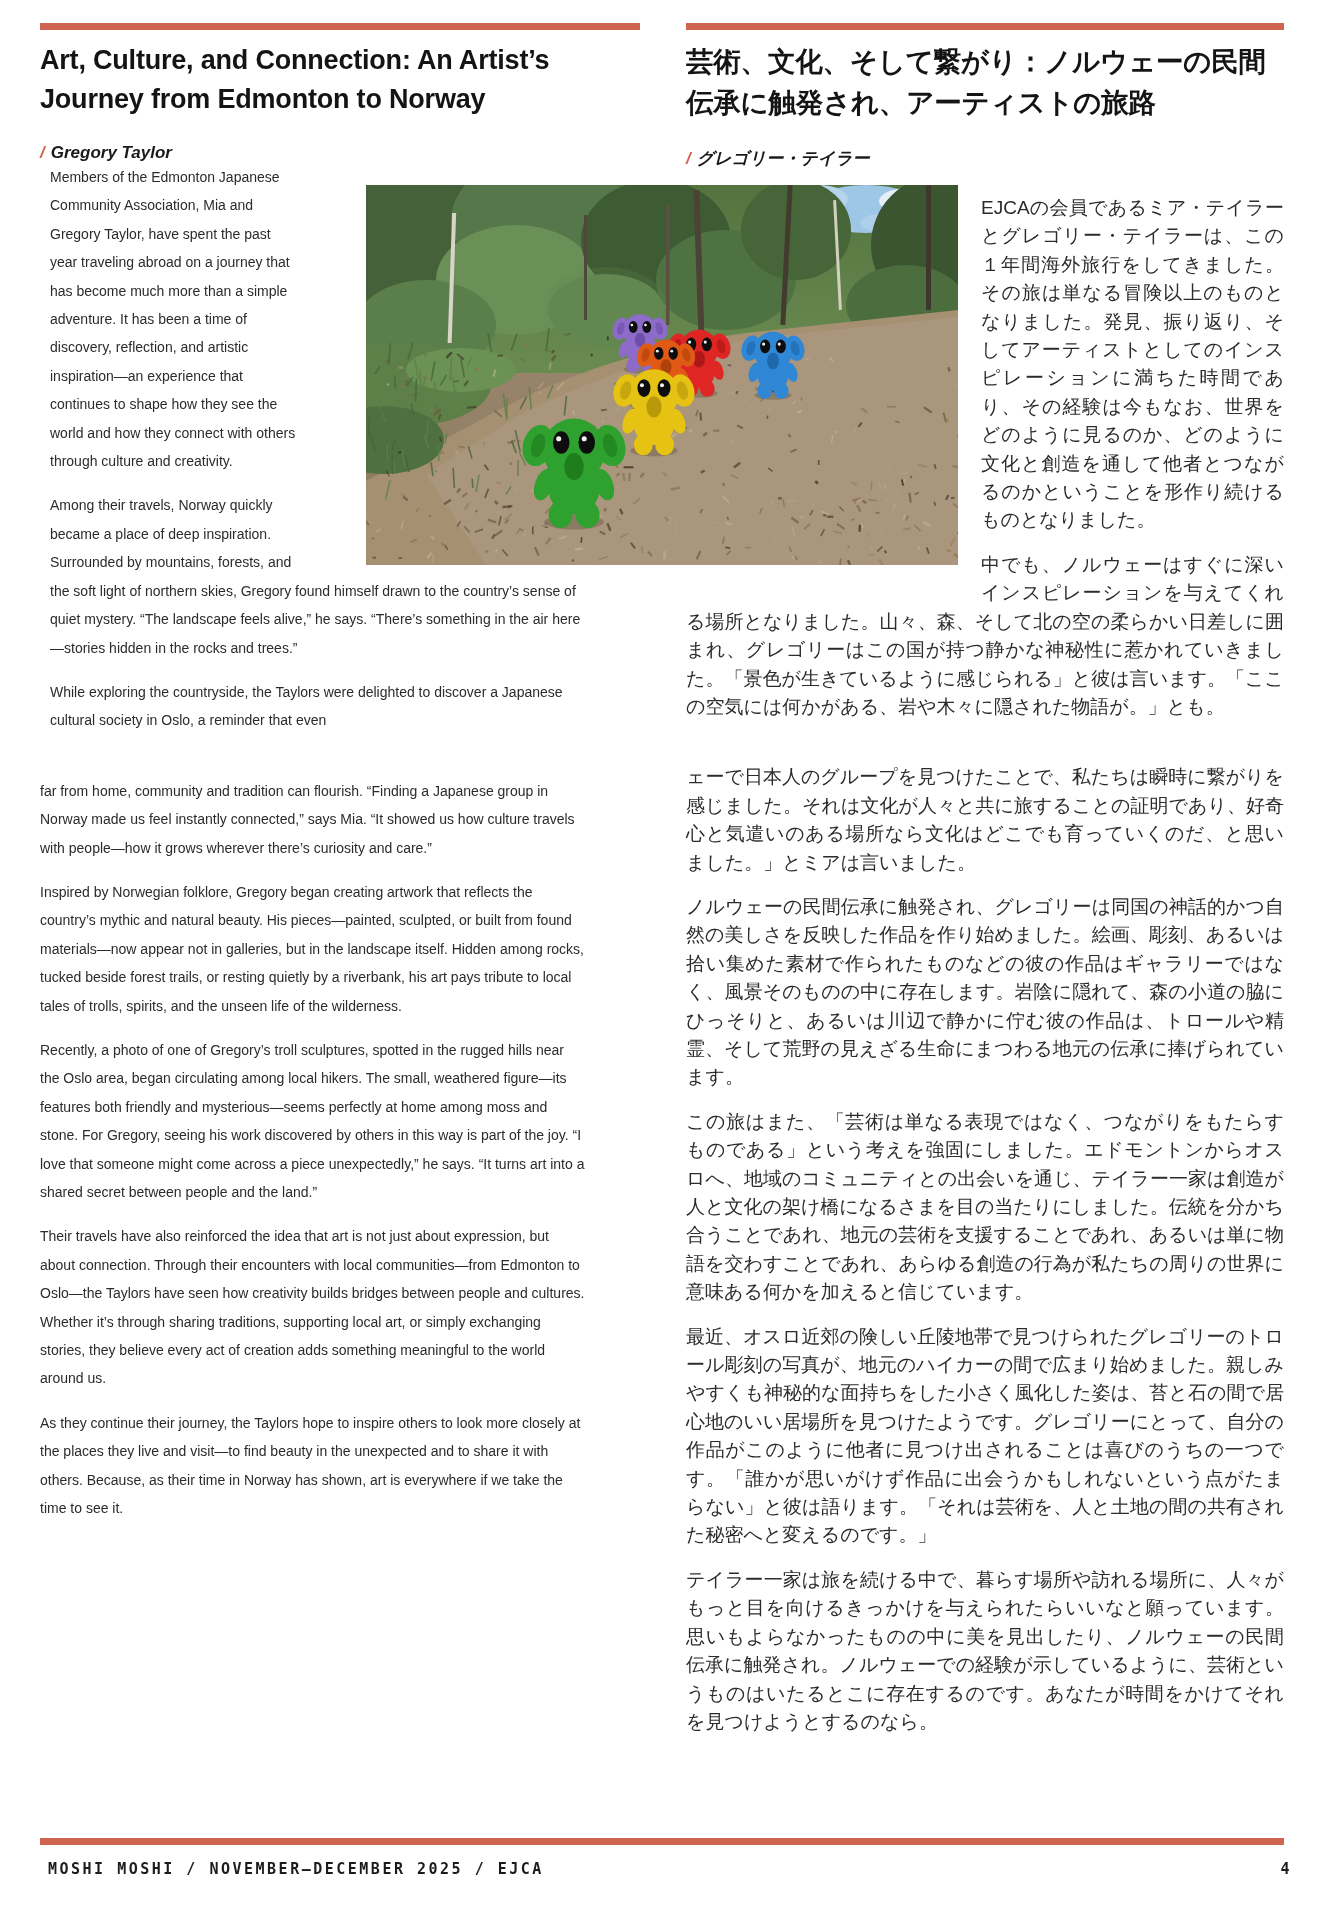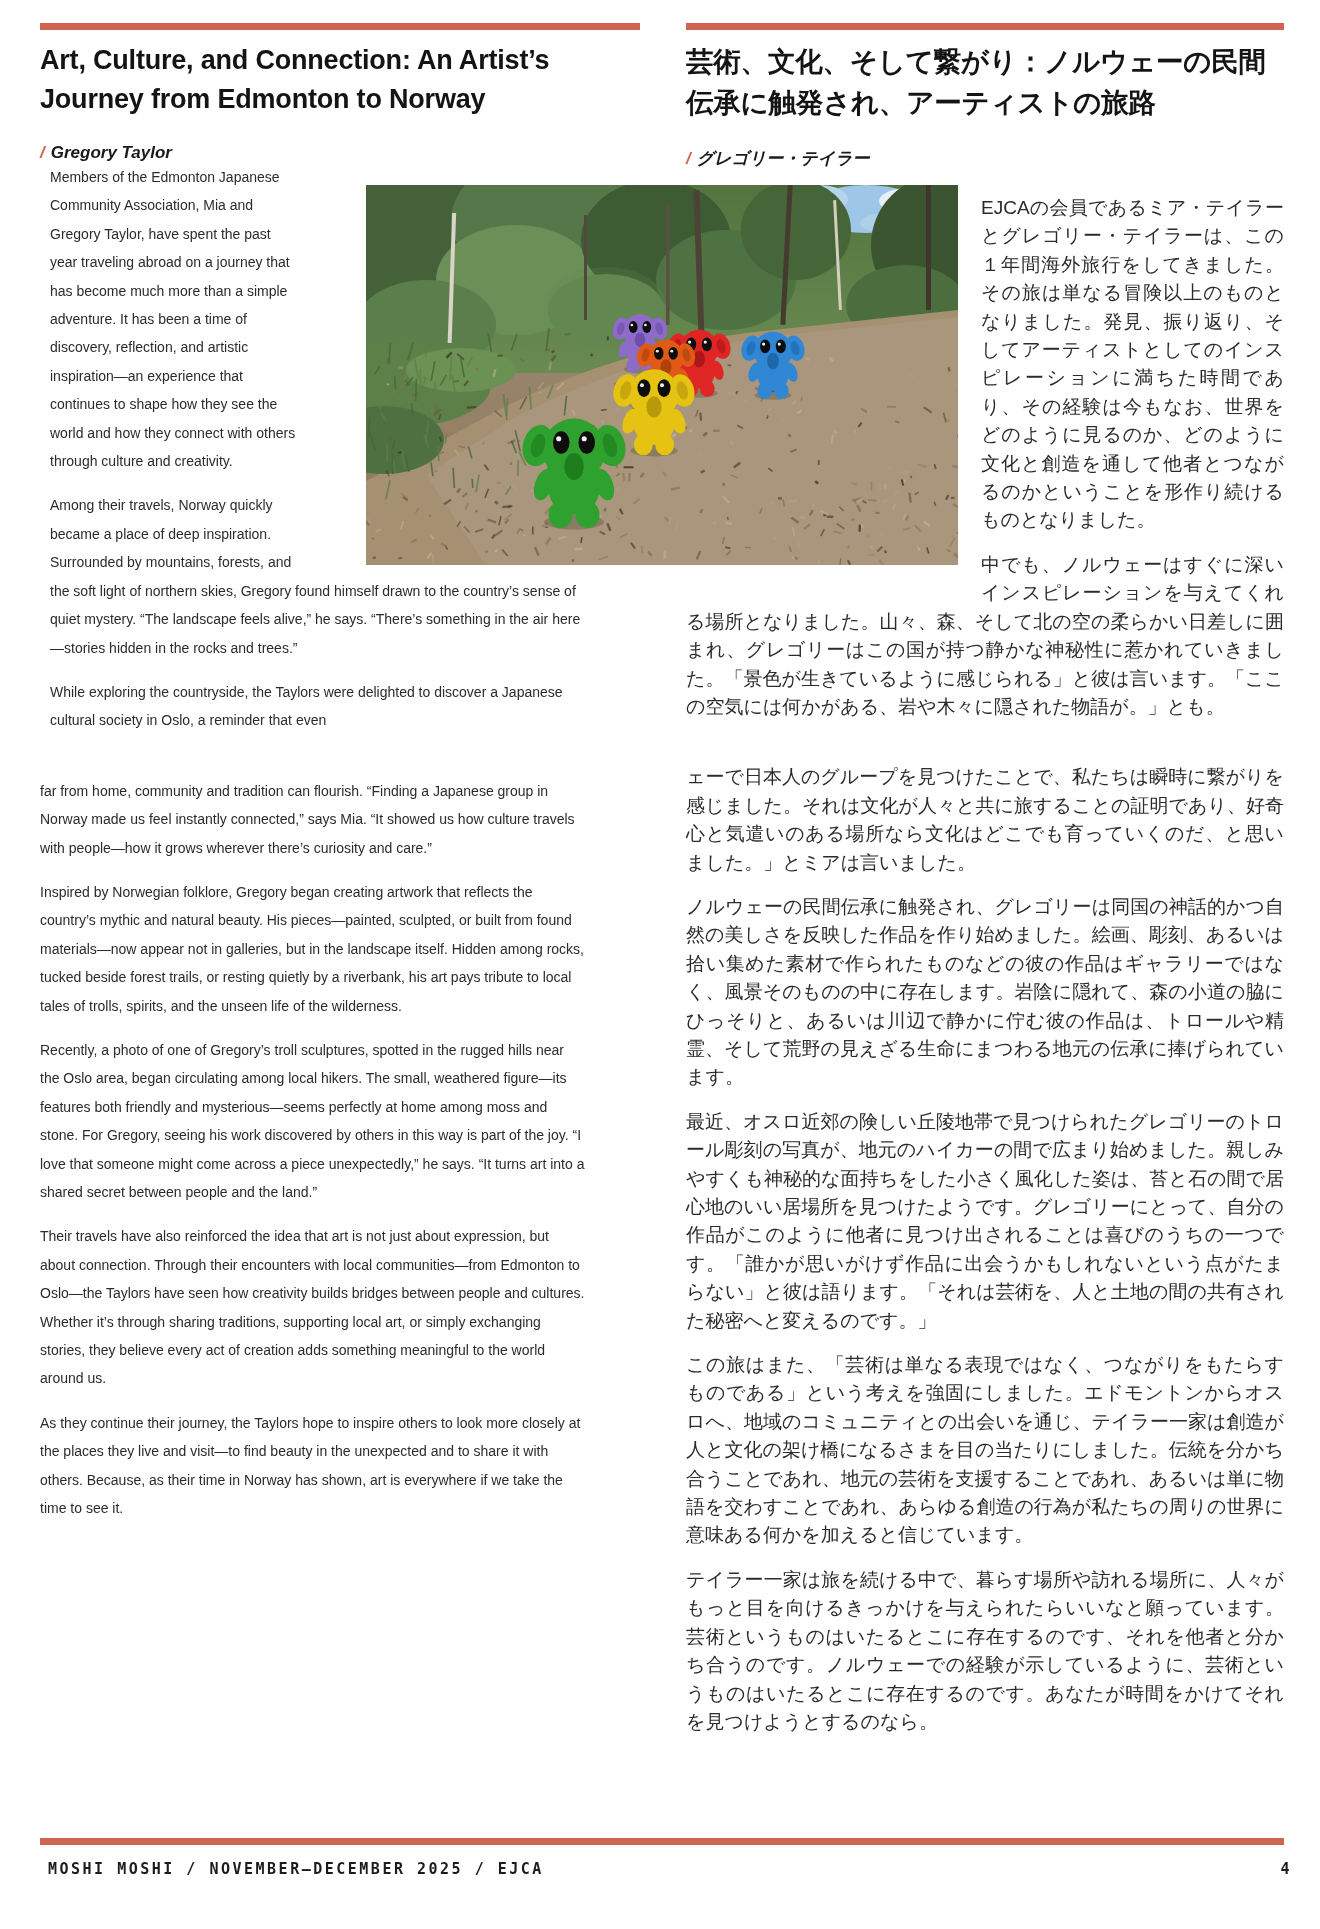--- a/index.html
+++ b/index.html
@@ -59,23 +59,23 @@
     <h1>芸術、文化、そして繋がり：ノルウェーの民間伝承に触発され、アーティストの旅路</h1>
     <div class="byline">
       <span class="slash">/</span><span>グレゴリー・テイラー</span>
     </div>
     <div class="body-ja">
       <div class="float-left-spacer"></div>
       <p>EJCAの会員であるミア・テイラーとグレゴリー・テイラーは、この１年間海外旅行をしてきました。その旅は単なる冒険以上のものとなりました。発見、振り返り、そしてアーティストとしてのインスピレーションに満ちた時間であり、その経験は今もなお、世界をどのように見るのか、どのように文化と創造を通して他者とつながるのかということを形作り続けるものとなりました。</p>
       <p>中でも、ノルウェーはすぐに深いインスピレーションを与えてくれる場所となりました。山々、森、そして北の空の柔らかい日差しに囲まれ、グレゴリーはこの国が持つ静かな神秘性に惹かれていきました。「景色が生きているように感じられる」と彼は言います。「ここの空気には何かがある、岩や木々に隠された物語が。」とも。</p>
       <p class="cont">ェーで日本人のグループを見つけたことで、私たちは瞬時に繋がりを感じました。それは文化が人々と共に旅することの証明であり、好奇心と気遣いのある場所なら文化はどこでも育っていくのだ、と思いました。」とミアは言いました。</p>
       <p>ノルウェーの民間伝承に触発され、グレゴリーは同国の神話的かつ自然の美しさを反映した作品を作り始めました。絵画、彫刻、あるいは拾い集めた素材で作られたものなどの彼の作品はギャラリーではなく、風景そのものの中に存在します。岩陰に隠れて、森の小道の脇にひっそりと、あるいは川辺で静かに佇む彼の作品は、トロールや精霊、そして荒野の見えざる生命にまつわる地元の伝承に捧げられています。</p>
+      <p>この旅はまた、「芸術は単なる表現ではなく、つながりをもたらすものである」という考えを強固にしました。エドモントンからオスロへ、地域のコミュニティとの出会いを通じ、テイラー一家は創造が人と文化の架け橋になるさまを目の当たりにしました。伝統を分かち合うことであれ、地元の芸術を支援することであれ、あるいは単に物語を交わすことであれ、あらゆる創造の行為が私たちの周りの世界に意味ある何かを加えると信じています。</p>
       <p>最近、オスロ近郊の険しい丘陵地帯で見つけられたグレゴリーのトロール彫刻の写真が、地元のハイカーの間で広まり始めました。親しみやすくも神秘的な面持ちをした小さく風化した姿は、苔と石の間で居心地のいい居場所を見つけたようです。グレゴリーにとって、自分の作品がこのように他者に見つけ出されることは喜びのうちの一つです。「誰かが思いがけず作品に出会うかもしれないという点がたまらない」と彼は語ります。「それは芸術を、人と土地の間の共有された秘密へと変えるのです。」</p>
-      <p>この旅はまた、「芸術は単なる表現ではなく、つながりをもたらすものである」という考えを強固にしました。エドモントンからオスロへ、地域のコミュニティとの出会いを通じ、テイラー一家は創造が人と文化の架け橋になるさまを目の当たりにしました。伝統を分かち合うことであれ、地元の芸術を支援することであれ、あるいは単に物語を交わすことであれ、あらゆる創造の行為が私たちの周りの世界に意味ある何かを加えると信じています。</p>
-      <p>テイラー一家は旅を続ける中で、暮らす場所や訪れる場所に、人々がもっと目を向けるきっかけを与えられたらいいなと願っています。芸術というものはいたるとこに存在するのです、それを他者と分かち合うのです。ノルウェーでの経験が示しているように、芸術というものはいたるとこに存在するのです。あなたが時間をかけてそれを見つけようとするのなら。</p>
+      <p>テイラー一家は旅を続ける中で、暮らす場所や訪れる場所に、人々がもっと目を向けるきっかけを与えられたらいいなと願っています。思いもよらなかったものの中に美を見出したり、ノルウェーの民間伝承に触発され。ノルウェーでの経験が示しているように、芸術というものはいたるとこに存在するのです。あなたが時間をかけてそれを見つけようとするのなら。</p>
     </div>
   </div>
 
   <div id="photo">
     <svg width="592" height="380" viewBox="0 0 592 380" xmlns="http://www.w3.org/2000/svg">
       <defs>
         <linearGradient id="forestG" x1="0" y1="0" x2="0" y2="1">
           <stop offset="0" stop-color="#54743f"></stop>
             <stop offset="1" stop-color="#6d8f54"></stop>
         </linearGradient>

